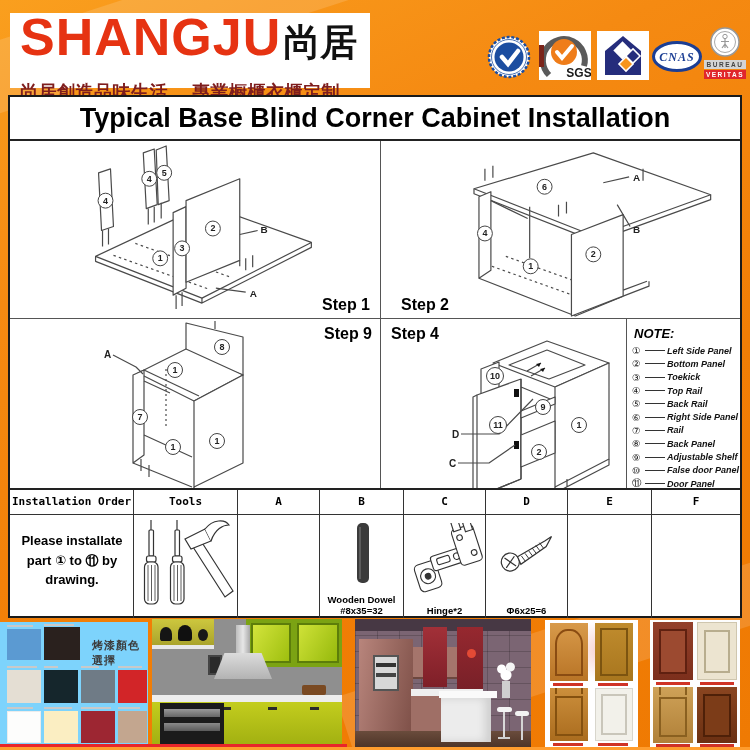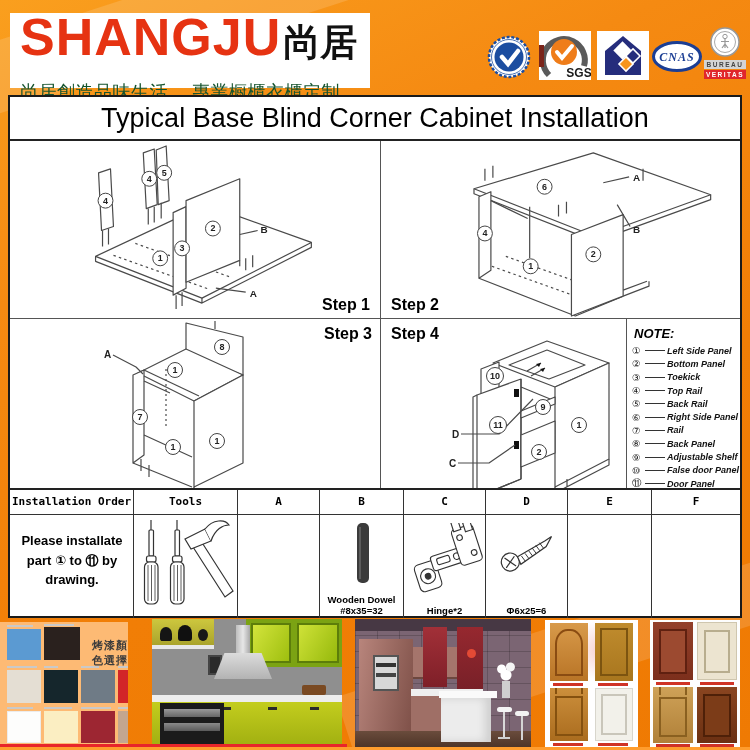--- a/index.html
+++ b/index.html
@@ -9,30 +9,30 @@
     background:linear-gradient(155deg,#fa9f1e 0%,#f58a12 28%,#f17e06 62%,#ef7a03 100%);
   }
   .abs{position:absolute;}
   .sheen{position:absolute;background:rgba(255,255,255,.14);transform:rotate(-18deg);pointer-events:none;}
 
   
   .logo-box{left:10px;top:13px;width:360px;height:75px;background:#fff;padding:2px 0 0 10px;box-sizing:border-box;}
   .logo-line{white-space:nowrap;line-height:44px;}
   .logo-en{font-weight:bold;font-size:52px;color:#e63312;letter-spacing:1px;}
   .logo-cn{font-weight:bold;font-size:37px;color:#111;margin-left:2px;margin-top:12px;}
-  .tagline{font-weight:normal;font-size:18px;color:#14532d;letter-spacing:.5px;margin-top:8px;white-space:nowrap;}
+  .tagline{font-weight:bold;font-size:18px;color:#7f1d1d;letter-spacing:.5px;margin-top:8px;white-space:nowrap;}
   .badge{position:absolute;}
   .sgs-t{font-weight:bold;font-size:12px;fill:#1a1a1a;font-family:"Liberation Sans",sans-serif;}
   .cnas-t{font-style:italic;font-weight:bold;font-size:12px;fill:#1b3e94;letter-spacing:1px;font-family:"Liberation Serif",serif;}
   .bv-t1{font-weight:bold;font-size:6.5px;fill:#444;letter-spacing:1.5px;font-family:"Liberation Sans",sans-serif;}
   .bv-t2{font-weight:bold;font-size:6.5px;fill:#fff;letter-spacing:1.5px;font-family:"Liberation Sans",sans-serif;}
 
   
   .main-panel{left:8px;top:95px;width:734px;height:523px;background:#fff;border:2px solid #1a1a1a;box-sizing:border-box;}
-  .title{height:42px;line-height:42px;text-align:center;font-weight:normal;font-size:27px;color:#000;border-bottom:2px solid #222;}
+  .title{height:42px;line-height:42px;text-align:center;font-weight:bold;font-size:27px;color:#000;border-bottom:2px solid #222;}
   .steps{position:absolute;left:0;top:44px;width:730px;height:347px;}
   .cell{position:absolute;overflow:hidden;background:#fff;box-sizing:border-box;}
   #cell1{left:0;top:0;width:371px;height:178px;border-right:1.5px solid #555;border-bottom:1.5px solid #555;}
   #cell2{left:371px;top:0;width:359px;height:178px;border-bottom:1.5px solid #555;}
   #cell3{left:0;top:178px;width:371px;height:169px;border-right:1.5px solid #555;}
   #cell4{left:371px;top:178px;width:245px;height:169px;}
   #noteCell{left:616px;top:178px;width:114px;height:169px;border-left:1.5px solid #555;}
   .slabel{position:absolute;font-weight:bold;font-size:16px;color:#000;}
   .diag{position:absolute;left:0;top:0;width:100%;height:100%;}
   .diag polygon,.diag path{vector-effect:non-scaling-stroke;}
@@ -187,21 +187,21 @@
           <circle cx="103" cy="93" r="7.5"></circle>
             <text x="103" y="96">4</text>
           <circle cx="149" cy="126" r="7.5"></circle>
             <text x="149" y="129">1</text>
           <circle cx="212" cy="114" r="7.5"></circle>
             <text x="212" y="117">2</text>
         </g>
         <text class="ldr" x="252" y="40">A</text>
         <text class="ldr" x="252" y="93">B</text>
       </svg>
-      <div class="slabel" style="left:10px;bottom:4px;">Step 2</div>
+      <div class="slabel" style="left:20px;bottom:4px;">Step 2</div>
     </div>
 
     <div class="cell" id="cell3">
       <svg class="diag" viewBox="0 0 370 169">
         <g fill="#fff" stroke="#4a4a4a" stroke-width="1.2" stroke-linejoin="round">
           <polygon points="176,4 233,18 233,56 176,34"></polygon>
           <path fill="none" d="M205,10 l0,-8"></path>
           <polygon points="128,54 176,30 233,56 184,82"></polygon>
           <path fill="none" d="M134,51 L189,77"></path>
           <polygon points="123,56 134,51 134,136 123,144"></polygon>
@@ -218,21 +218,21 @@
             <text x="165" y="54">1</text>
           <circle cx="130" cy="98" r="7.5"></circle>
             <text x="130" y="101">7</text>
           <circle cx="163" cy="128" r="7.5"></circle>
             <text x="163" y="131">1</text>
           <circle cx="207" cy="122" r="7.5"></circle>
             <text x="207" y="125">1</text>
         </g>
         <text class="ldr" x="94" y="39">A</text>
       </svg>
-      <div class="slabel" style="right:8px;top:6px;">Step 3</div>
+      <div class="slabel" style="right:8px;top:6px;">Step 9</div>
     </div>
 
     <div class="cell" id="cell4">
       <svg class="diag" viewBox="0 0 245 169">
         <g fill="#fff" stroke="#4a4a4a" stroke-width="1.2" stroke-linejoin="round">
           <polygon points="112,44 166,22 228,44 174,68"></polygon>
           <path fill="none" d="M128,46 L166,31 L204,46 L168,60 Z"></path>
           <polygon points="100,50 118,43 118,71 100,79"></polygon>
           <polygon points="174,68 228,44 228,140 174,168"></polygon>
           <polygon points="96,76 140,60 140,160 96,178"></polygon>
@@ -408,21 +408,21 @@
       <div class="th">E</div>
       <div class="td"></div>
     </div>
     <div class="tcol" style="width:88px;">
       <div class="th">F</div>
       <div class="td"></div>
     </div>
   </div>
 </div>
 
-<div class="photo" style="left:0;top:622px;width:128px;height:122px;background:#fdba74;">
+<div class="photo" style="left:0;top:622px;width:148px;height:122px;background:#7dd3fc;">
   <div class="swatch-title">烤漆顏色選擇</div>
   <div class="mini" style="left:7px;top:3px;width:26px;"></div>
     <div class="mini" style="left:44px;top:2px;width:30px;"></div>
   <div class="swatch" style="left: 7px; top: 7px; width: 34px; height: 31px; background: rgb(91, 154, 210);"></div>
   <div class="swatch" style="left: 44px; top: 5px; width: 36px; height: 33px; background: rgb(42, 33, 30);"></div>
   <div class="mini" style="left:7px;top:44px;width:30px;"></div>
     <div class="mini" style="left:44px;top:44px;width:14px;"></div>
     <div class="mini" style="left:81px;top:44px;width:18px;"></div>
     <div class="mini" style="left:118px;top:44px;width:24px;"></div>
   <div class="swatch" style="left: 7px; top: 48px; width: 34px; height: 33px; background: rgb(228, 222, 211);"></div>

